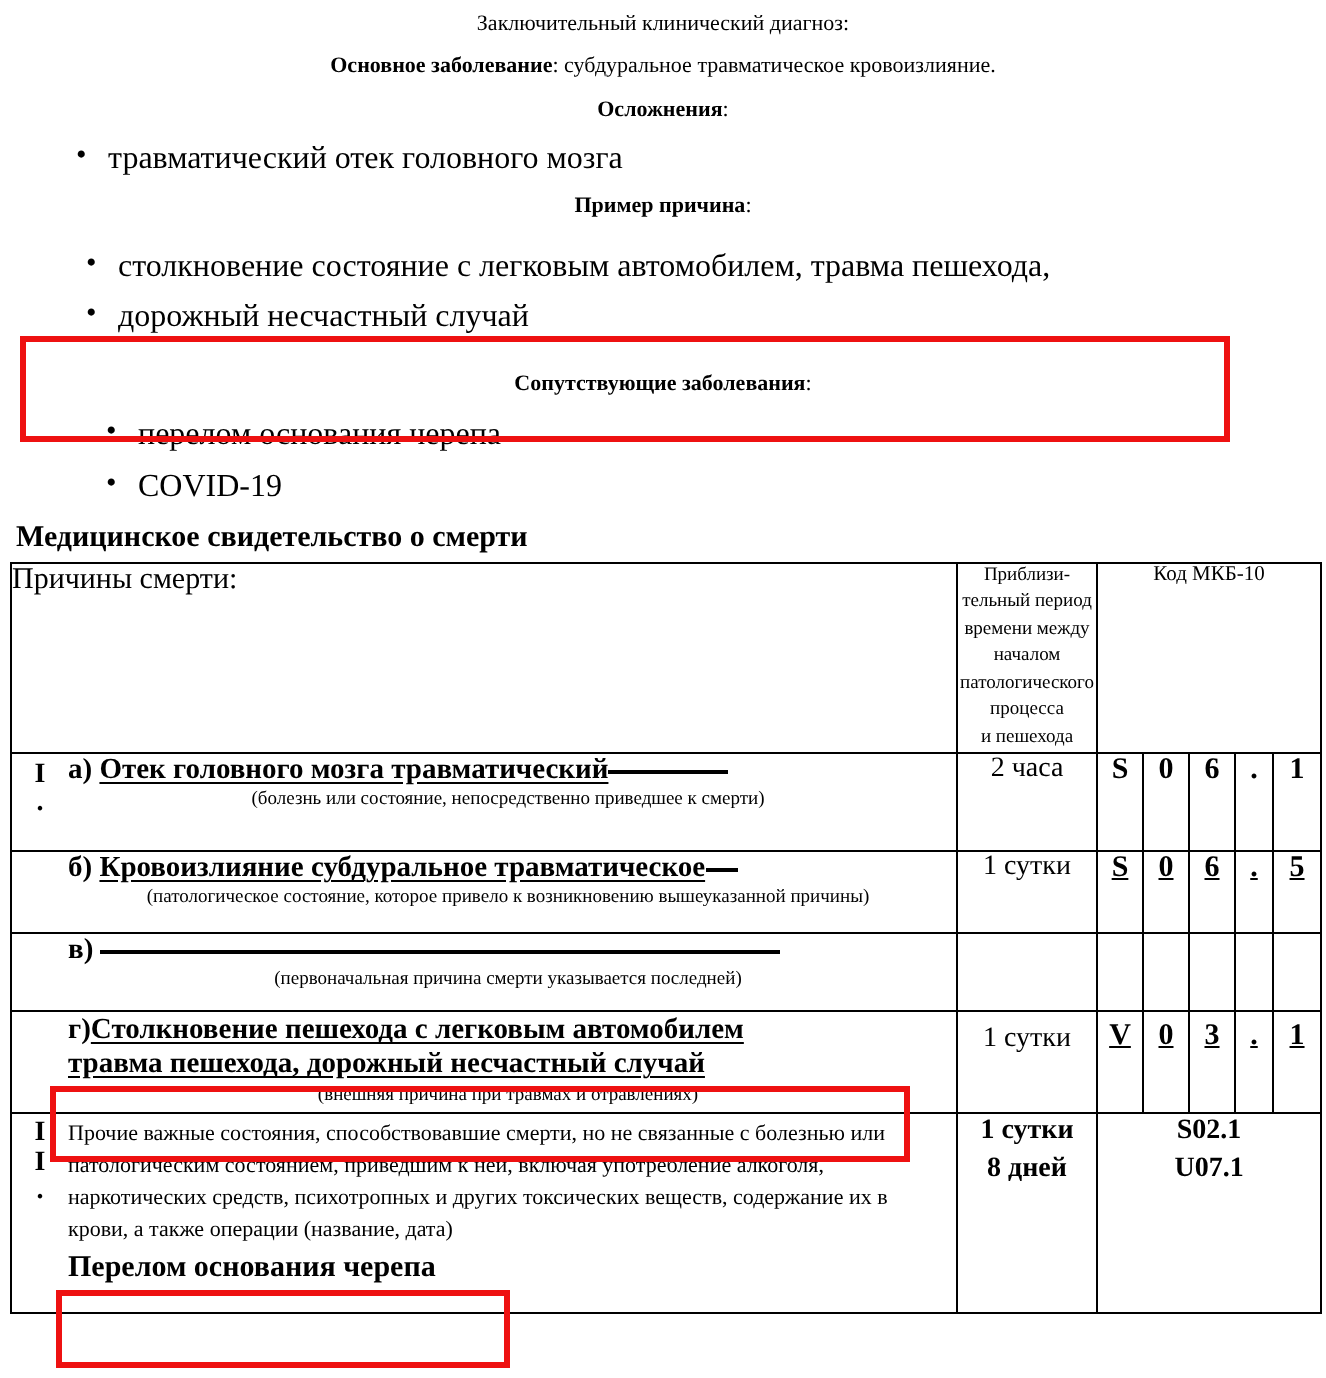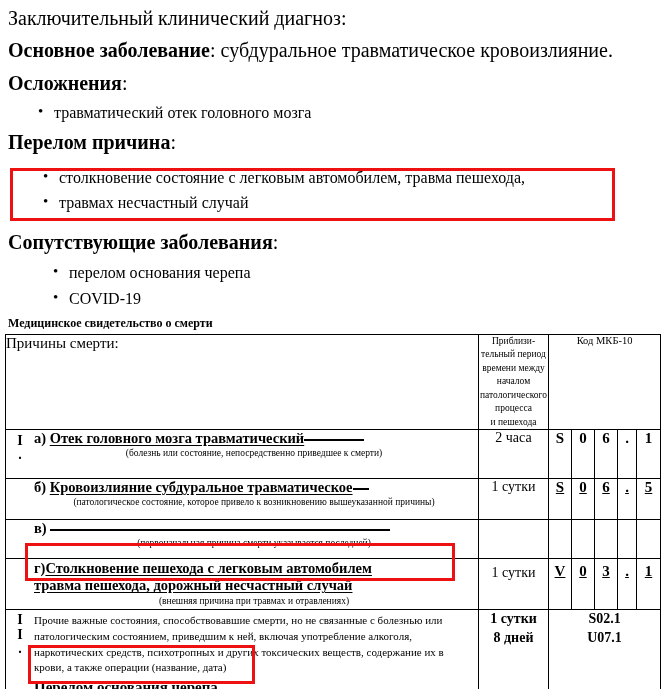--- a/index.html
+++ b/index.html
@@ -27,23 +27,24 @@
   .narrative {
     padding: 6px 8px 0 8px;
   }
   .ex-title {
     font-size: 16px;
     font-weight: bold;
     line-height: 1.25;
     margin: 0 0 7px 0;
   }
   .line {
-    font-size: 20px;
+    font-size: 11px;
     line-height: 1.22;
     margin: 0 0 8px 0;
+    text-align: center;
   }
   .line .lbl {
     font-weight: bold;
   }
   ul.bullets {
     list-style: none;
     margin: 0 0 8px 0;
     padding: 0;
   }
   ul.bullets li {
@@ -64,21 +65,21 @@
   .redbox-ext {
     position: absolute;
     border: 3px solid #ee1111;
     box-sizing: border-box;
     pointer-events: none;
     z-index: 5;
   }
 
   
   .doc-heading {
-    font-size: 12px;
+    font-size: 15px;
     font-weight: bold;
     margin: 0 0 3px 8px;
   }
 
   
   table.cert {
     border-collapse: collapse;
     width: 655px;
     margin-left: 5px;
     table-layout: fixed;
@@ -221,26 +222,26 @@
 
     <div class="line">
       <span class="lbl">Осложнения</span><span>:</span>
     </div>
 
     <ul class="bullets">
       <li>травматический отек головного мозга</li>
     </ul>
 
     <div class="line">
-      <span class="lbl">Перелом причина</span><span>:</span>
+      <span class="lbl">Пример причина</span><span>:</span>
     </div>
 
     <ul class="bullets tight" style="margin-left:5px;margin-right:48px;padding-top:5px;padding-bottom:2px;">
       <li>столкновение состояние с легковым автомобилем, травма пешехода,</li>
-      <li>травмах несчастный случай</li>
+      <li>дорожный несчастный случай</li>
     </ul>
 
     <div class="line" style="margin-top:10px;">
       <span class="lbl">Сопутствующие заболевания</span><span>:</span>
     </div>
 
     <ul class="bullets" style="margin-left:15px;">
       <li>перелом основания черепа</li>
       <li>COVID-19</li>
     </ul>

